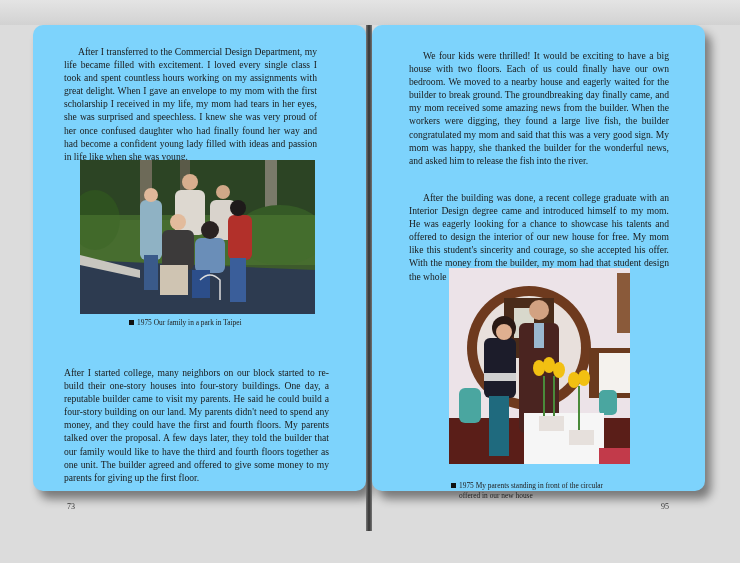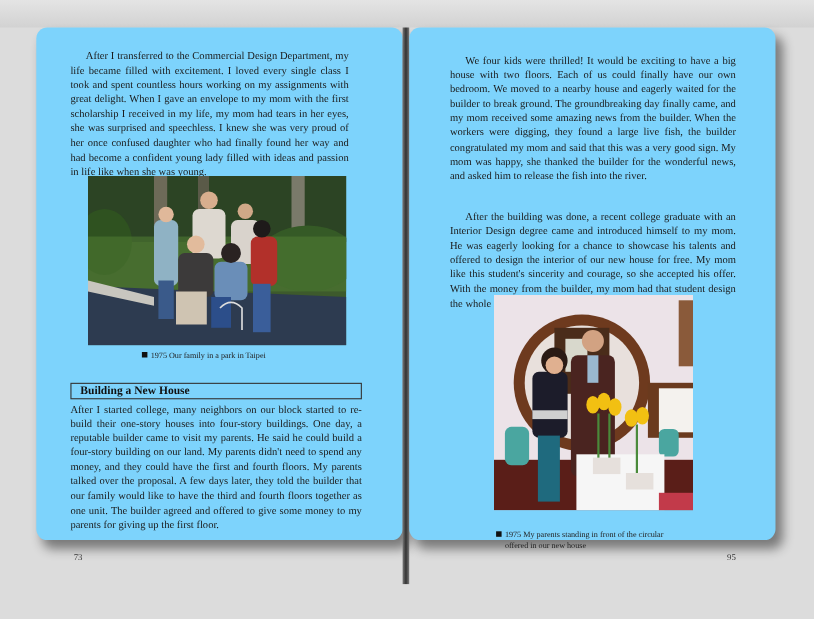--- a/index.html
+++ b/index.html
@@ -54,23 +54,20 @@
       <rect x="148" y="55" width="24" height="45" rx="6" fill="#b2302a"></rect>
       <circle cx="158" cy="48" r="8" fill="#1e1a1a"></circle>
       <rect x="150" y="98" width="16" height="44" fill="#3a5e9a"></rect>
       <path d="M120 120 q10 -10 20 0 v20" stroke="#ddd" fill="none" stroke-width="1.5"></path>
     </svg>
   </div>
   <div class="caption" style="left:52px;top:293px;margin-left:44px;">
     <span class="sq"></span><span>1975 Our family in a park in Taipei</span>
   </div>
 
-  <div class="section-box" style="left:31px;top:323px;width:265px;">
-    <span>Building a New House</span>
-  </div>
 
   <p class="para" style="left:31px;top:341px;width:265px;">After I started college, many neighbors on our block started to re-build their one-story houses into four-story buildings. One day, a reputable builder came to visit my parents. He said he could build a four-story building on our land. My parents didn't need to spend any money, and they could have the first and fourth floors. My parents talked over the proposal. A few days later, they told the builder that our family would like to have the third and fourth floors together as one unit. The builder agreed and offered to give some money to my parents for giving up the first floor.</p>
 
   <div class="pnum" style="left:34px;top:477px;">73</div>
 </div>
 
 <div class="gutter"></div>
 
 <div class="page" id="page-right">
   <p class="para indent" style="left:37px;top:24px;width:260px;">We four kids were thrilled! It would be exciting to have a big house with two floors. Each of us could finally have our own bedroom. We moved to a nearby house and eagerly waited for the builder to break ground. The groundbreaking day finally came, and my mom received some amazing news from the builder. When the workers were digging, they found a large live fish, the builder congratulated my mom and said that this was a very good sign. My mom was happy, she thanked the builder for the wonderful news, and asked him to release the fish into the river.</p>

